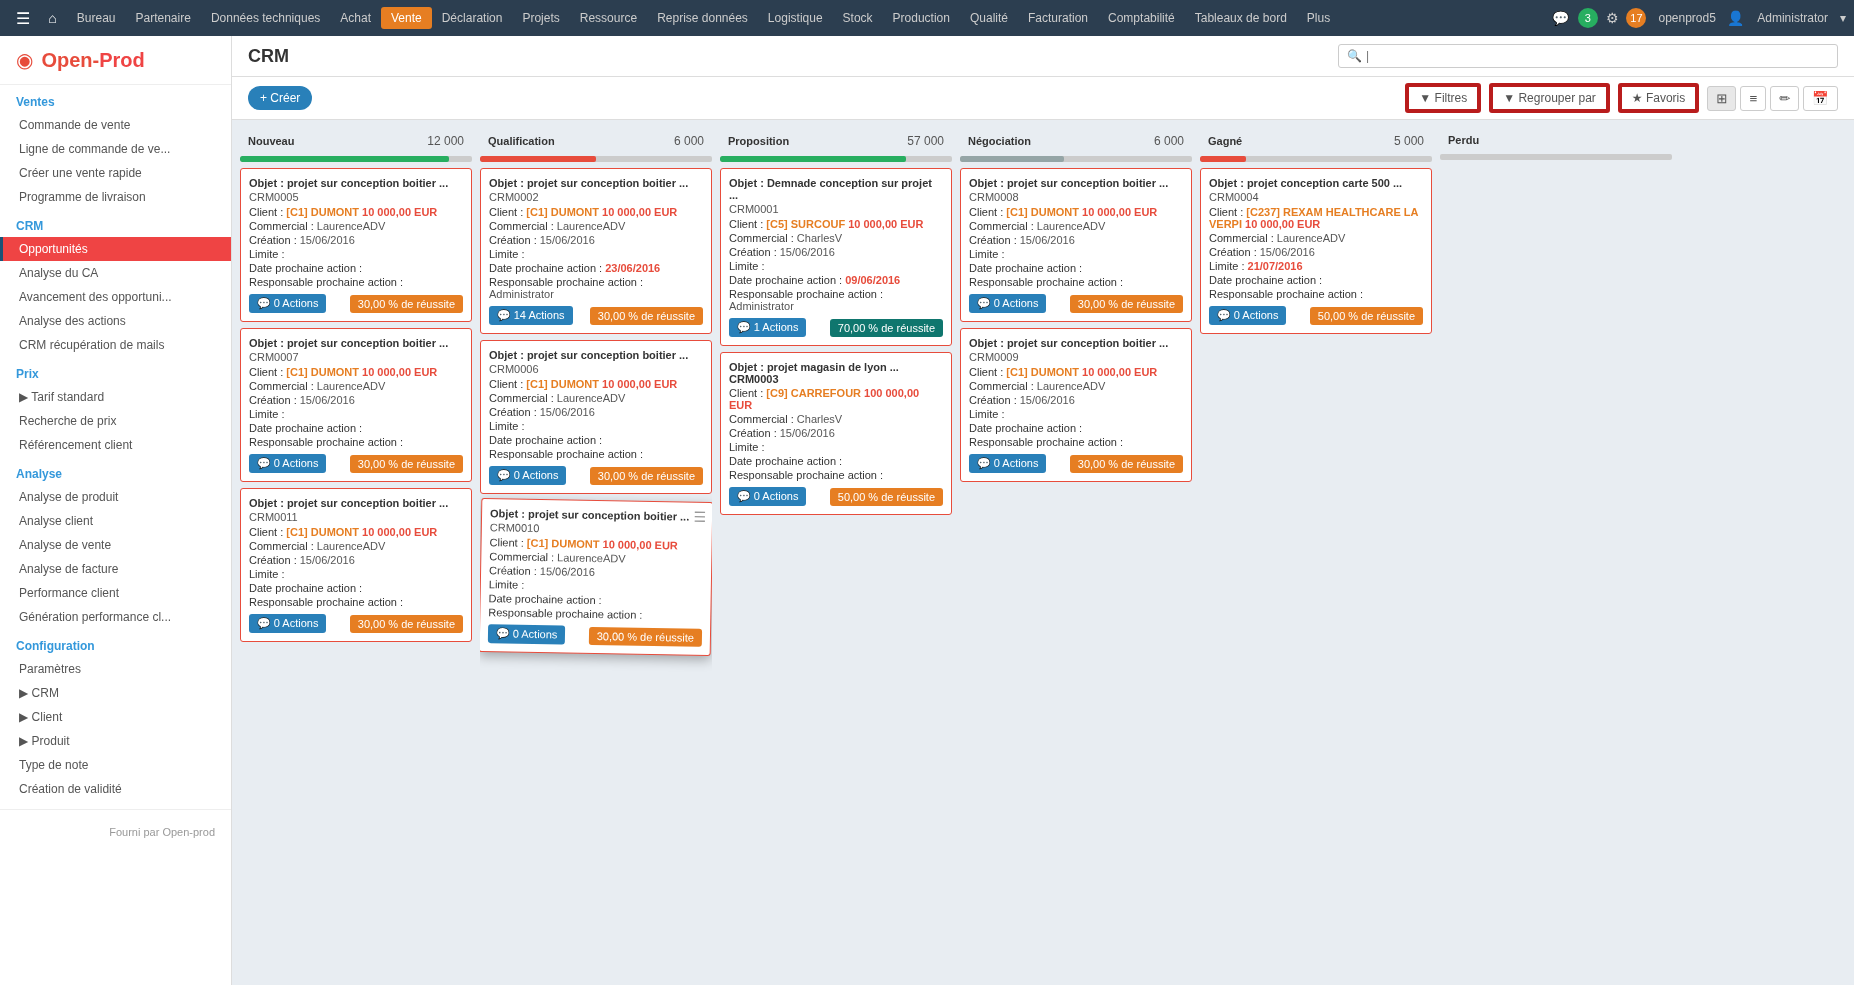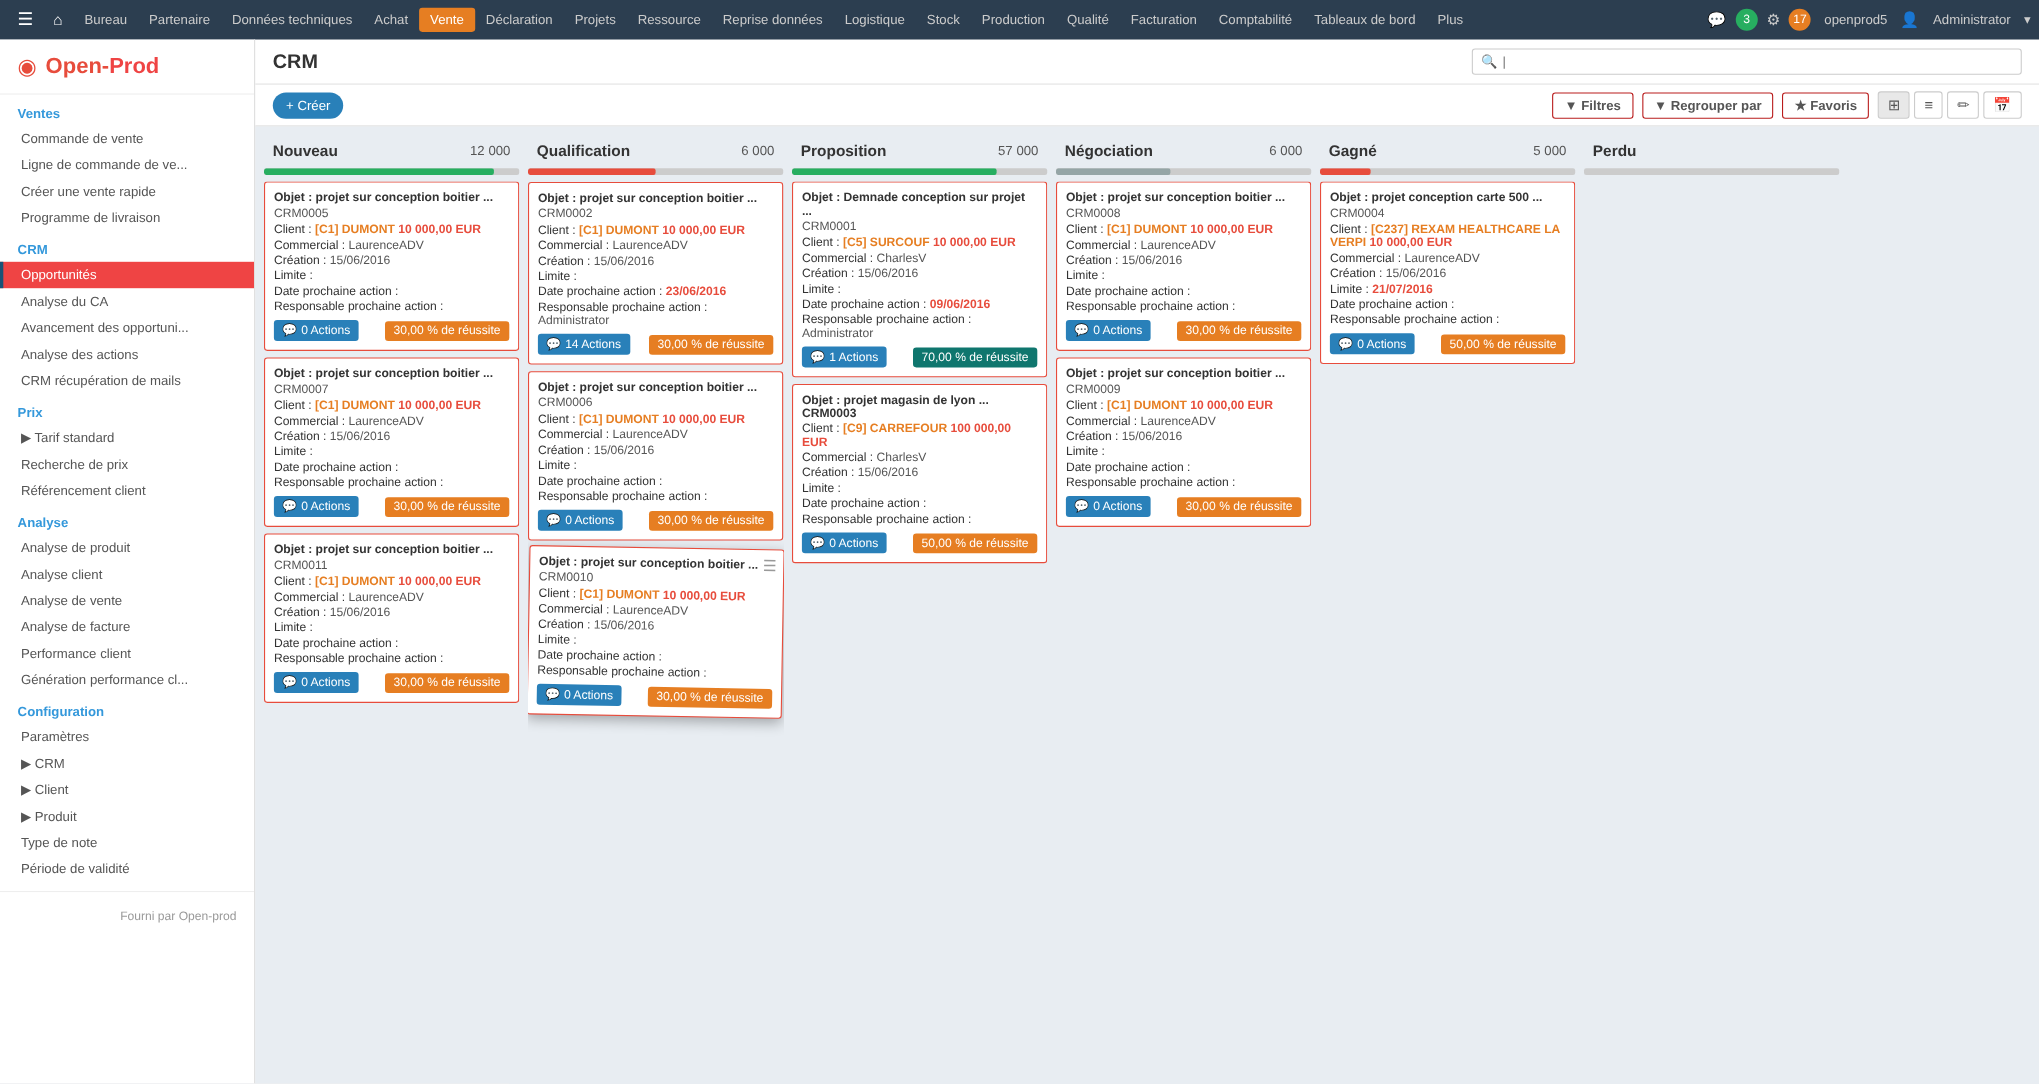--- a/index.html
+++ b/index.html
@@ -112,31 +112,30 @@
       border: none;
       padding: 5px 12px;
       border-radius: 12px;
       cursor: pointer;
       font-size: 12px;
       display: flex;
       align-items: center;
       gap: 4px;
     }
     .btn-filter, .btn-group, .btn-fav {
-      border: 1px solid #b91c1c;
+      border: 4px solid #b91c1c;
       background: white;
       padding: 4px 10px;
       border-radius: 3px;
       cursor: pointer;
       font-size: 12px;
       display: flex;
       align-items: center;
       gap: 4px;
       color: #555;
-      font-weight: bold;
     }
     .toolbar-right { margin-left: auto; display: flex; gap: 4px; }
     .view-btn {
       border: 1px solid #ccc;
       background: white;
       padding: 4px 8px;
       border-radius: 3px;
       cursor: pointer;
       color: #555;
     }
@@ -163,21 +162,21 @@
       flex-direction: column;
       max-height: 100%;
     }
     .col-header {
       background: #e8edf2;
       padding: 6px 8px;
       display: flex;
       align-items: center;
       justify-content: space-between;
     }
-    .col-title { font-weight: bold; font-size: 14px; color: #333; }
+    .col-title { font-weight: bold; font-size: 11px; color: #333; }
     .col-amount { font-size: 12px; color: #555; }
     .col-progress {
       height: 6px;
       background: #ccc;
       margin: 2px 0 6px;
       border-radius: 2px;
       overflow: hidden;
     }
     .col-progress-bar { height: 100%; border-radius: 2px; }
 
@@ -303,21 +302,21 @@
         <div class="sidebar-item">Analyse de vente</div>
         <div class="sidebar-item">Analyse de facture</div>
         <div class="sidebar-item">Performance client</div>
         <div class="sidebar-item">Génération performance cl...</div>
         <div class="sidebar-section-title">Configuration</div>
         <div class="sidebar-item">Paramètres</div>
         <div class="sidebar-item">▶ CRM</div>
         <div class="sidebar-item">▶ Client</div>
         <div class="sidebar-item">▶ Produit</div>
         <div class="sidebar-item">Type de note</div>
-        <div class="sidebar-item">Période de validité</div>
+        <div class="sidebar-item">Création de validité</div>
       </div>
     <div class="sidebar-footer">
       <span>Fourni par Open-prod</span>
     </div>
   </div>
 
   <div class="content">
 
     <div class="crm-header">
       <span class="crm-title">CRM</span>

